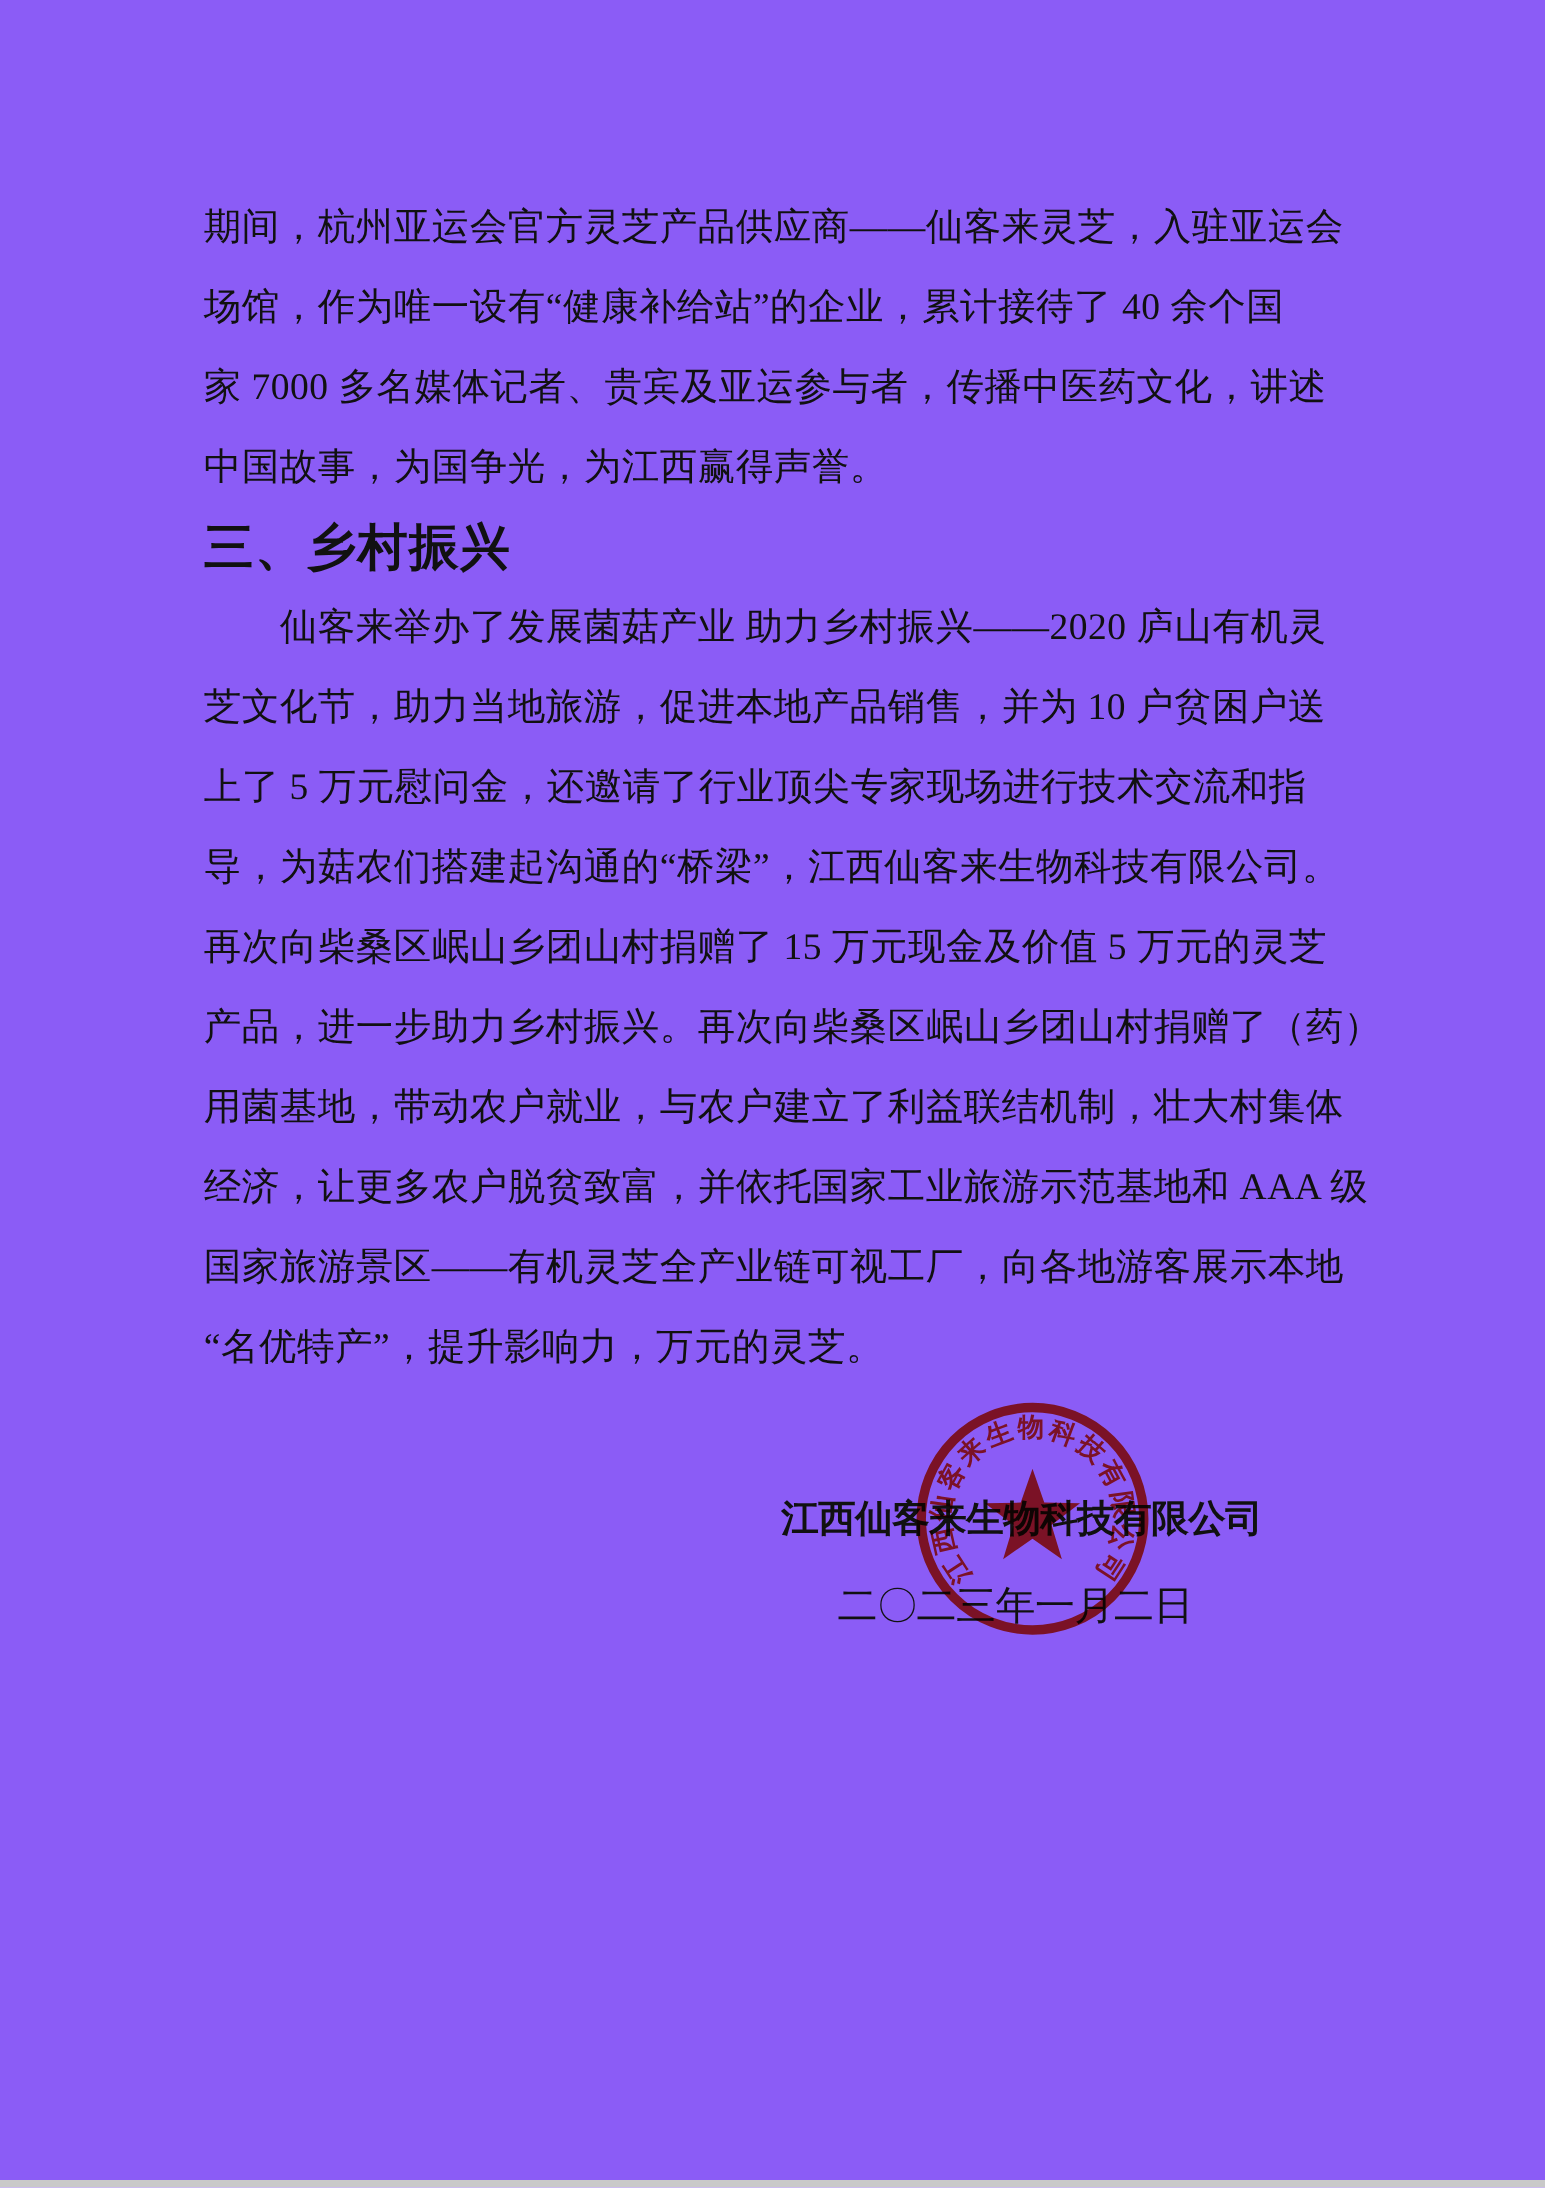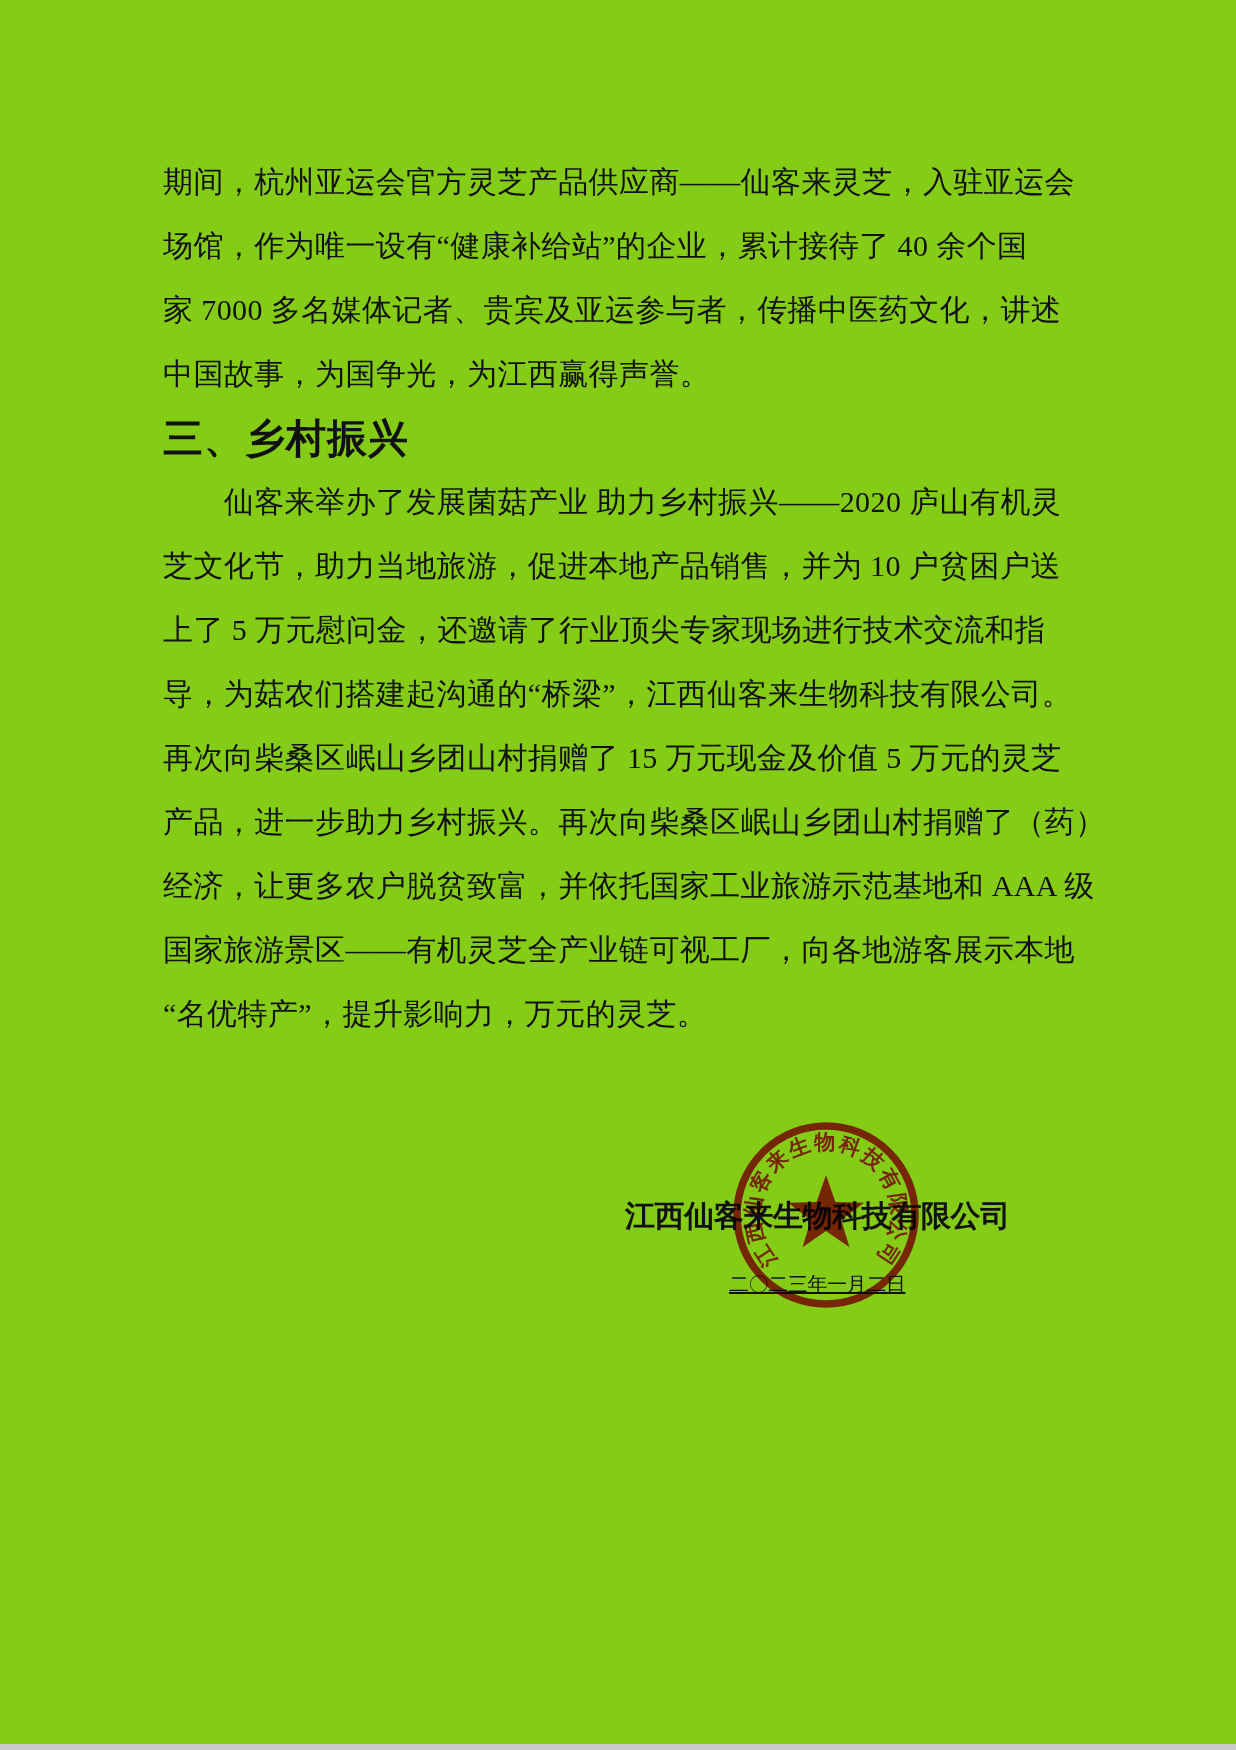--- a/index.html
+++ b/index.html
@@ -8,21 +8,21 @@
     height: 1750px;
     background: #ffffff;
     position: relative;
     overflow: hidden;
     font-family: "Liberation Serif", "DejaVu Serif", serif;
     color: #111111;
   }
   .page {
     position: absolute;
     inset: 0;
-    background: #84cc16;
+    background: #8b5cf6;
     padding-left: 24px;
   }
   .doc-flow {
     position: absolute;
     left: 163px;
     top: 150px;
     width: 916px;
   }
   .doc-line {
     font-size: 30px;
@@ -47,28 +47,27 @@
     top: 1196px;
     font-size: 30px;
     line-height: 40px;
     font-weight: 700;
     letter-spacing: -0.4px;
     white-space: nowrap;
     font-family: "Liberation Serif", "DejaVu Serif", serif;
   }
   .signature-date {
     position: absolute;
-    left: 729px;
+    left: 670px;
     top: 1264px;
-    font-size: 20px;
+    font-size: 32px;
     line-height: 40px;
     letter-spacing: -0.4px;
     white-space: nowrap;
     font-family: "Liberation Serif", "DejaVu Serif", serif;
-    text-decoration: underline;
   }
   .company-seal {
     position: absolute;
     left: 726px;
     top: 1115px;
     width: 200px;
     height: 200px;
     mix-blend-mode: multiply;
     opacity: 0.95;
     pointer-events: none;
@@ -101,20 +100,21 @@
         <div class="doc-line">中国故事，为国争光，为江西赢得声誉。</div>
       </div>
     <div class="section-heading">三、乡村振兴</div>
     <div>
         <div class="doc-line">　　仙客来举办了发展菌菇产业 助力乡村振兴——2020 庐山有机灵</div>
         <div class="doc-line">芝文化节，助力当地旅游，促进本地产品销售，并为 10 户贫困户送</div>
         <div class="doc-line">上了 5 万元慰问金，还邀请了行业顶尖专家现场进行技术交流和指</div>
         <div class="doc-line">导，为菇农们搭建起沟通的“桥梁”，江西仙客来生物科技有限公司。</div>
         <div class="doc-line">再次向柴桑区岷山乡团山村捐赠了 15 万元现金及价值 5 万元的灵芝</div>
         <div class="doc-line">产品，进一步助力乡村振兴。再次向柴桑区岷山乡团山村捐赠了（药）</div>
+        <div class="doc-line">用菌基地，带动农户就业，与农户建立了利益联结机制，壮大村集体</div>
         <div class="doc-line">经济，让更多农户脱贫致富，并依托国家工业旅游示范基地和 AAA 级</div>
         <div class="doc-line">国家旅游景区——有机灵芝全产业链可视工厂，向各地游客展示本地</div>
         <div class="doc-line">“名优特产”，提升影响力，万元的灵芝。</div>
       </div>
   </div>
 
   <div class="signature-company">江西仙客来生物科技有限公司</div>
 
   <div class="signature-date">二〇二三年一月二日</div>
 

